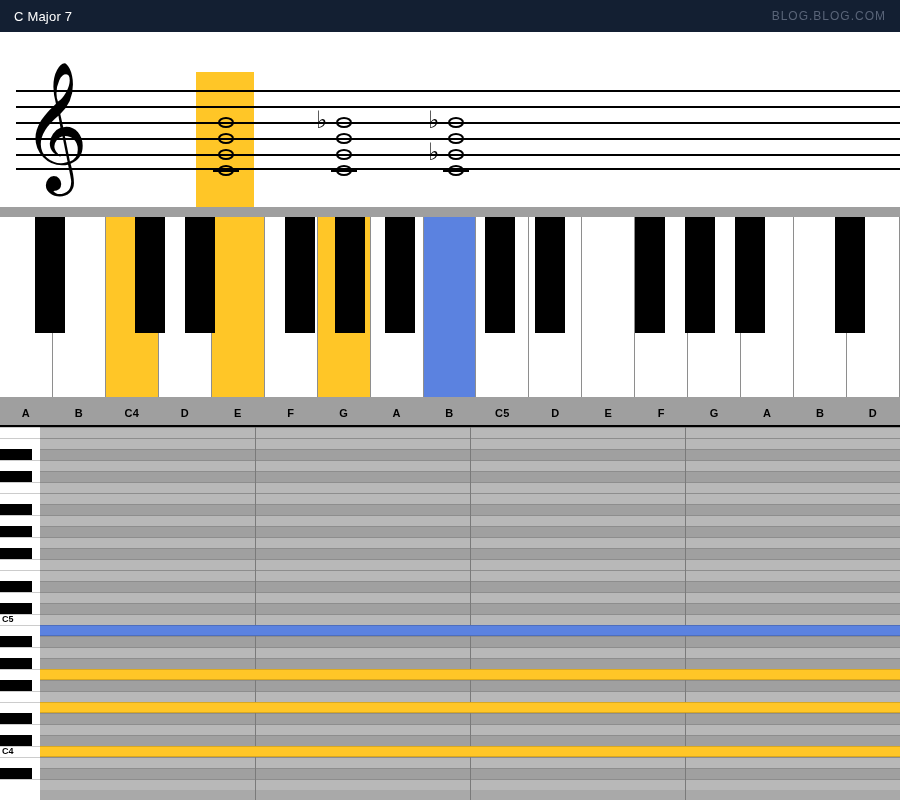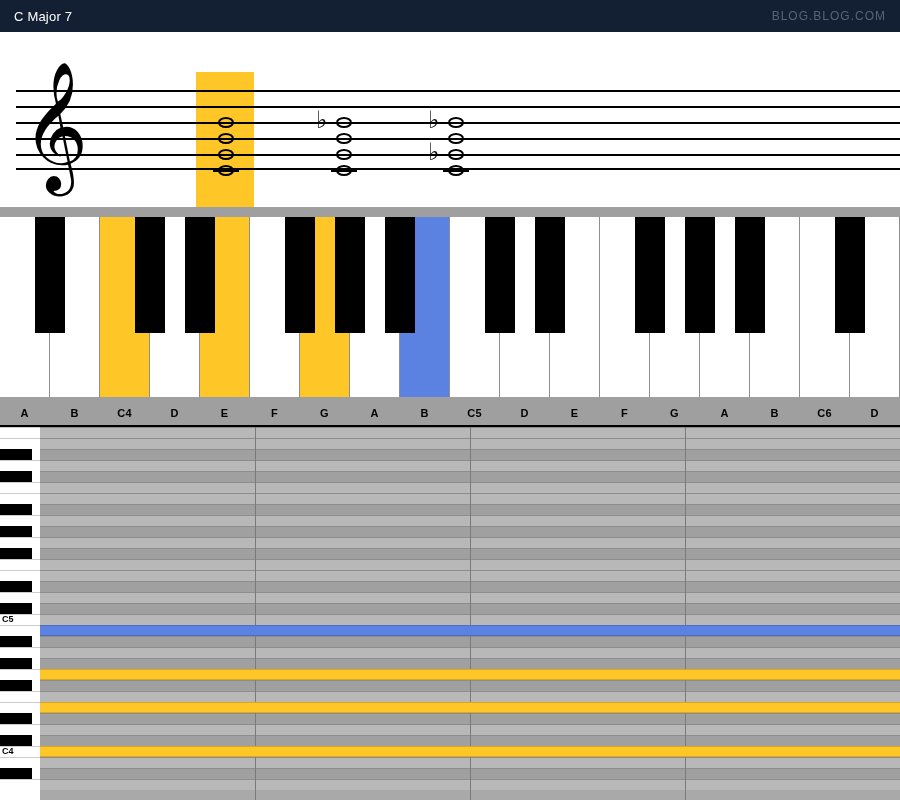--- a/index.html
+++ b/index.html
@@ -285,23 +285,20 @@
           <div class="lbl">F</div>
         </div>
         <div class="white-key">
           <div class="lbl">G</div>
         </div>
         <div class="white-key">
           <div class="lbl">A</div>
         </div>
         <div class="white-key">
           <div class="lbl">B</div>
-        </div>
-        <div class="white-key">
-          <div class="lbl">C6</div>
         </div>
         <div class="white-key">
           <div class="lbl">D</div>
         </div>
       </div>
     <div id="black-keys">
         <div class="black-key" style="left: 5.55556%;"></div>
         <div class="black-key" style="left: 16.6667%;"></div>
         <div class="black-key" style="left: 22.2222%;"></div>
         <div class="black-key" style="left: 33.3333%;"></div>

